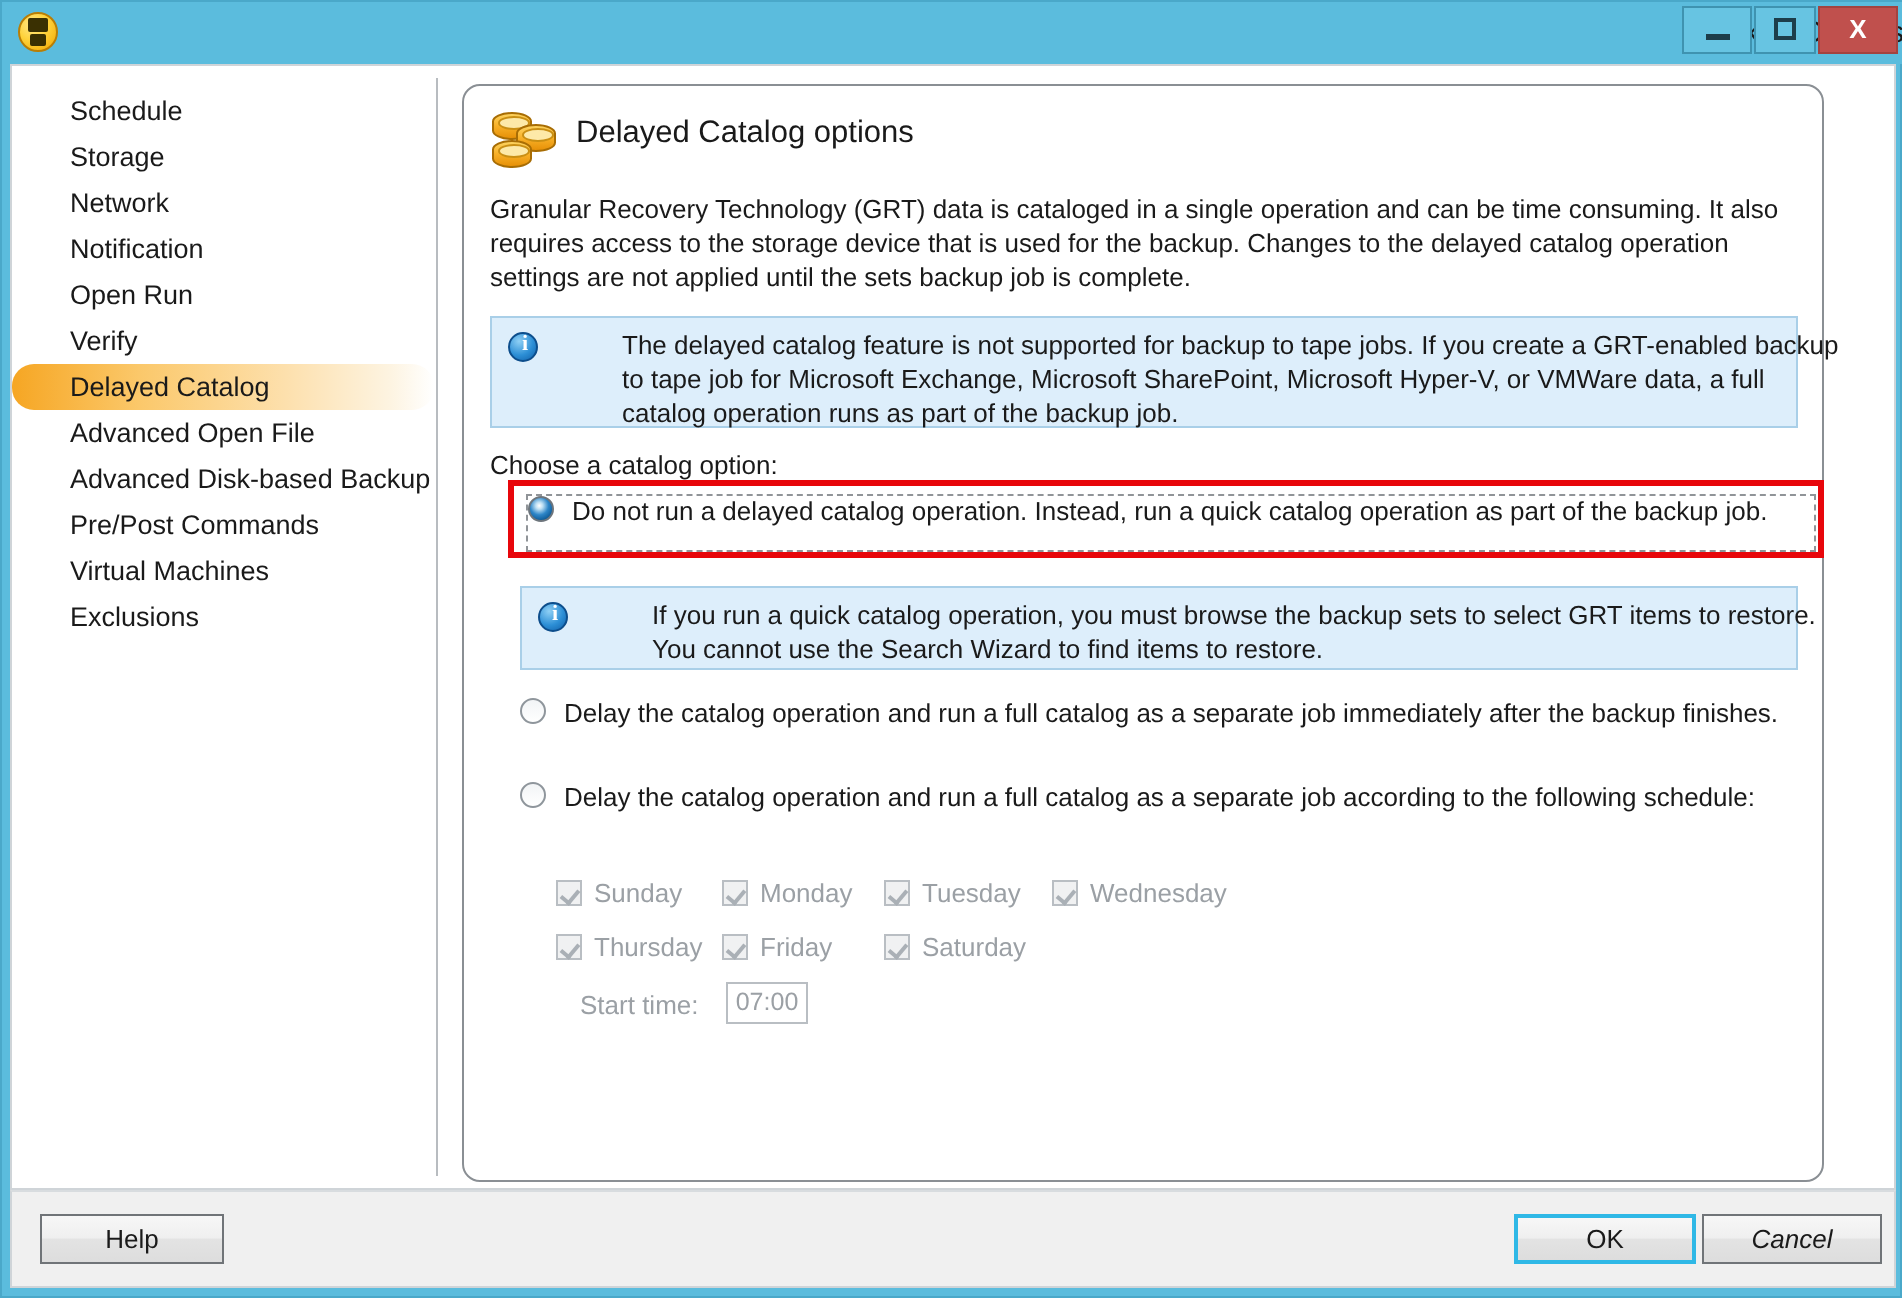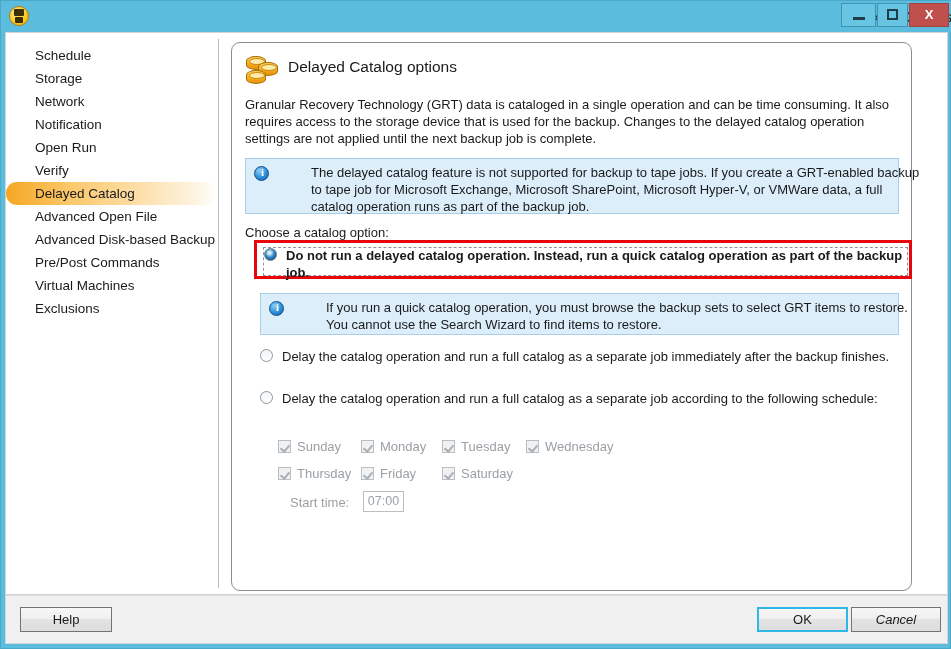--- a/index.html
+++ b/index.html
@@ -191,21 +191,21 @@
     background: linear-gradient(to bottom, #f2f4f6, #ffffff);
     border: 1px solid #8f969c;
   }
   .rdot.on {
     background: radial-gradient(circle at 42% 35%, #ffffff 0%, #bfe0f4 18%, #2e86c8 48%, #0e5a96 78%, #dfe7ec 84%, #f4f7f9 100%);
     border: 1px solid #6d757c;
   }
   .rlabel { position: absolute; left: 22px; top: 0; }
 
   #opt1 { left: 32px; top: 204px; }
-  #opt1 .rlabel { width: 620px; font-weight: bold; }
+  #opt1 .rlabel { width: 620px; }
   #opt2 { left: 28px; top: 305px; }
   #opt2 .rlabel { width: 622px; }
   #opt3 { left: 28px; top: 347px; }
   #opt3 .rlabel { width: 622px; }
 
   
   #days { position: absolute; left: 46px; top: 396px; width: 600px; }
   .day {
     position: absolute;
     font-size: 13px; color: #9ba0a5; line-height: 15px;
@@ -310,21 +310,21 @@
 
     <div id="panel">
 
       <div id="hdr-icon">
         <div class="disk" id="disk1"></div>
         <div class="disk" id="disk2"></div>
         <div class="disk" id="disk3"></div>
       </div>
       <div id="hdr-title">Delayed Catalog options</div>
 
-      <div id="intro">Granular Recovery Technology (GRT) data is cataloged in a single operation and can be time consuming. It also requires access to the storage device that is used for the backup. Changes to the delayed catalog operation settings are not applied until the next backup job is complete.</div>
+      <div id="intro">Granular Recovery Technology (GRT) data is cataloged in a single operation and can be time consuming. It also requires access to the storage device that is used for the backup. Changes to the delayed catalog operation settings are not applied until the sets backup job is complete.</div>
 
       <div class="infobox" id="infobox1">
         <div class="iicon"></div>
         <div class="itext">The delayed catalog feature is not supported for backup to tape jobs. If you create a GRT-enabled backup to tape job for Microsoft Exchange, Microsoft SharePoint, Microsoft Hyper-V, or VMWare data, a full catalog operation runs as part of the backup job.</div>
       </div>
 
       <div id="choose-label">Choose a catalog option:</div>
 
       <div id="redbox">
         <div id="focusdash"></div>

